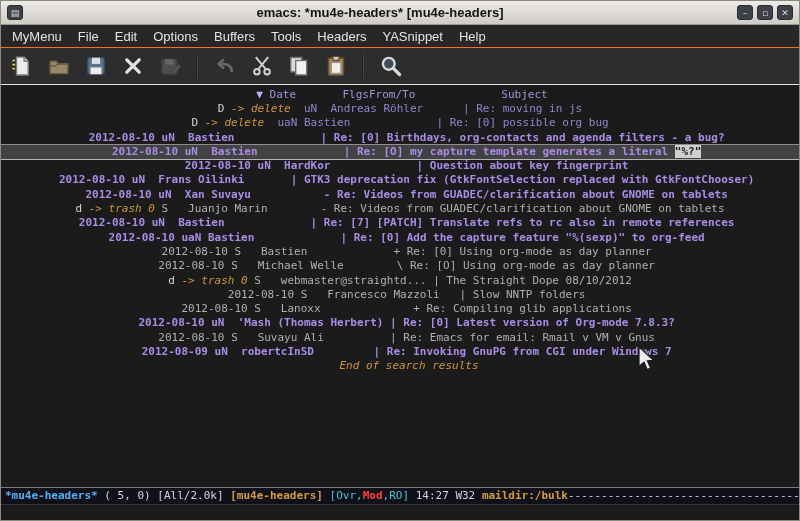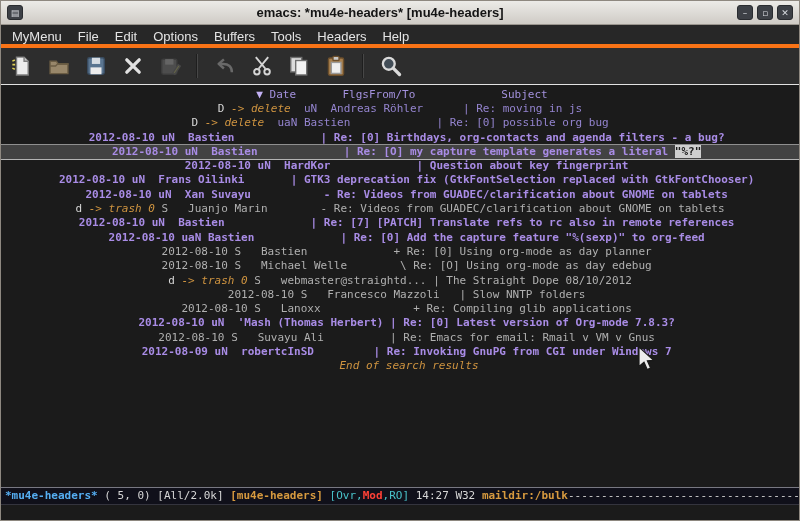--- a/index.html
+++ b/index.html
@@ -16,21 +16,21 @@
   .title { flex: 1; text-align: center; font: bold 13px "Liberation Sans", sans-serif; color: #141414;
            white-space: nowrap; overflow: hidden; }
   .appicon, .winbtn { width: 16px; height: 15px; background: #3d4046; border-radius: 3px;
            color: #d8dbe0; font: 9px "DejaVu Sans", sans-serif; display: flex;
            align-items: center; justify-content: center; border: 1px solid #2a2c30; cursor: default; }
   .winbtns { display: flex; gap: 4px; }
 
   
   .menubar { height: 23px; flex: 0 0 23px; background: #272727; display: flex; align-items: stretch;
              padding-left: 3px; font: 13px "Liberation Sans", sans-serif; color: #e4e4e4;
-             border-bottom: 4px solid #f97316; }
+             border-bottom: 1px solid #f97316; }
   .menu-item { padding: 4px 8px 0 8px; white-space: nowrap; }
 
   
   .toolbar { height: 36px; flex: 0 0 36px; background: #2d2d2d; display: flex; align-items: center;
              padding: 0 9px; gap: 14px; }
   .tool { width: 23px; height: 23px; display: flex; align-items: center; justify-content: center; }
   .tool svg { width: 22px; height: 22px; }
   .tool.disabled { opacity: .35; }
   .tsep { width: 0; height: 24px; border-left: 1px solid #1e1e1e; border-right: 1px solid #474747; margin: 0 1px; }
 
@@ -86,20 +86,21 @@
   </div>
 
   <div class="menubar">
       <div class="menu-item">MyMenu</div>
       <div class="menu-item">File</div>
       <div class="menu-item">Edit</div>
       <div class="menu-item">Options</div>
       <div class="menu-item">Buffers</div>
       <div class="menu-item">Tools</div>
       <div class="menu-item">Headers</div>
+      <div class="menu-item">YASnippet</div>
       <div class="menu-item">Help</div>
     </div>
 
   <div class="toolbar">
       <div class="tool">
         <svg viewBox="0 0 16 16">
           <path d="M4 1.5h5.5l3 3V14.5H4z" fill="#ececec" stroke="#7d7d7d"></path>
           <path d="M9.5 1.5v3h3" fill="#c9c9c9" stroke="#7d7d7d"></path>
           <path d="M1 4.5l1.8-.9M1 7h2M1 9.5l1.8.9" stroke="#dfcf56" stroke-width="1.1" fill="none"></path>
         </svg>
@@ -173,21 +174,21 @@
           <div class="row unread-dim"><span class="mark">D </span><span class="marklabel">-&gt; delete  </span><span>uaN </span><span>Bastien             </span><span>| Re: [0] possible org bug</span></div>
           <div class="row unread"><span class="mark">  </span><span>2012-08-10 </span><span>uN  </span><span>Bastien             </span><span>| Re: [0] Birthdays, org-contacts and agenda filters - a bug?</span></div>
           <div class="row unread current"><span class="mark">  </span><span>2012-08-10 </span><span>uN  </span><span>Bastien             </span><span>| Re: [O] my capture template generates a literal </span><span class="subj-hl">"%?"</span></div>
           <div class="row unread"><span class="mark">  </span><span>2012-08-10 </span><span>uN  </span><span>HardKor             </span><span>| Question about key fingerprint</span></div>
           <div class="row unread"><span class="mark">  </span><span>2012-08-10 </span><span>uN  </span><span>Frans Oilinki       </span><span>| GTK3 deprecation fix (GtkFontSelection replaced with GtkFontChooser)</span></div>
           <div class="row unread"><span class="mark">  </span><span>2012-08-10 </span><span>uN  </span><span>Xan Suvayu           </span><span>- Re: Videos from GUADEC/clarification about GNOME on tablets</span></div>
           <div class="row seen"><span class="mark">d </span><span class="marklabel">-&gt; trash 0 </span><span>S   </span><span>Juanjo Marin        </span><span>- Re: Videos from GUADEC/clarification about GNOME on tablets</span></div>
           <div class="row unread"><span class="mark">  </span><span>2012-08-10 </span><span>uN  </span><span>Bastien             </span><span>| Re: [7] [PATCH] Translate refs to rc also in remote references</span></div>
           <div class="row unread"><span class="mark">  </span><span>2012-08-10 </span><span>uaN </span><span>Bastien             </span><span>| Re: [0] Add the capture feature "%(sexp)" to org-feed</span></div>
           <div class="row seen"><span class="mark">  </span><span>2012-08-10 </span><span>S   </span><span>Bastien             </span><span>+ Re: [0] Using org-mode as day planner</span></div>
-          <div class="row seen"><span class="mark">  </span><span>2012-08-10 </span><span>S   </span><span>Michael Welle       </span><span> \ Re: [O] Using org-mode as day edebug</span></div>
+          <div class="row seen"><span class="mark">  </span><span>2012-08-10 </span><span>S   </span><span>Michael Welle       </span><span> \ Re: [O] Using org-mode as day planner</span></div>
           <div class="row seen"><span class="mark">d </span><span class="marklabel">-&gt; trash 0 </span><span>S   </span><span>webmaster@straightd... </span><span>| The Straight Dope 08/10/2012</span></div>
           <div class="row seen"><span class="mark">  </span><span>2012-08-10 </span><span>S   </span><span>Francesco Mazzoli   </span><span>| Slow NNTP folders</span></div>
           <div class="row seen"><span class="mark">  </span><span>2012-08-10 </span><span>S   </span><span>Lanoxx              </span><span>+ Re: Compiling glib applications</span></div>
           <div class="row unread"><span class="mark">  </span><span>2012-08-10 </span><span>uN  </span><span>'Mash (Thomas Herbert) </span><span>| Re: [0] Latest version of Org-mode 7.8.3?</span></div>
           <div class="row seen"><span class="mark">  </span><span>2012-08-10 </span><span>S   </span><span>Suvayu Ali          </span><span>| Re: Emacs for email: Rmail v VM v Gnus</span></div>
           <div class="row unread"><span class="mark">  </span><span>2012-08-09 </span><span>uN  </span><span>robertcInSD         </span><span>| Re: Invoking GnuPG from CGI under Windows 7</span></div>
         </div>
       <div class="endmarker">End of search results</div>
     </div>
     <div class="modeline"><span class="seg-buffer">*mu4e-headers*</span><span class="seg-plain"> ( 5, 0) [All/2.0k] </span><span class="seg-mode">[mu4e-headers]</span><span class="seg-cyan"> [Ovr,</span><span class="seg-red">Mod</span><span class="seg-cyan">,RO] </span><span class="seg-plain">14:27 W32 </span><span class="seg-folder">maildir:/bulk</span><span class="seg-plain">--------------------------------------</span></div>

